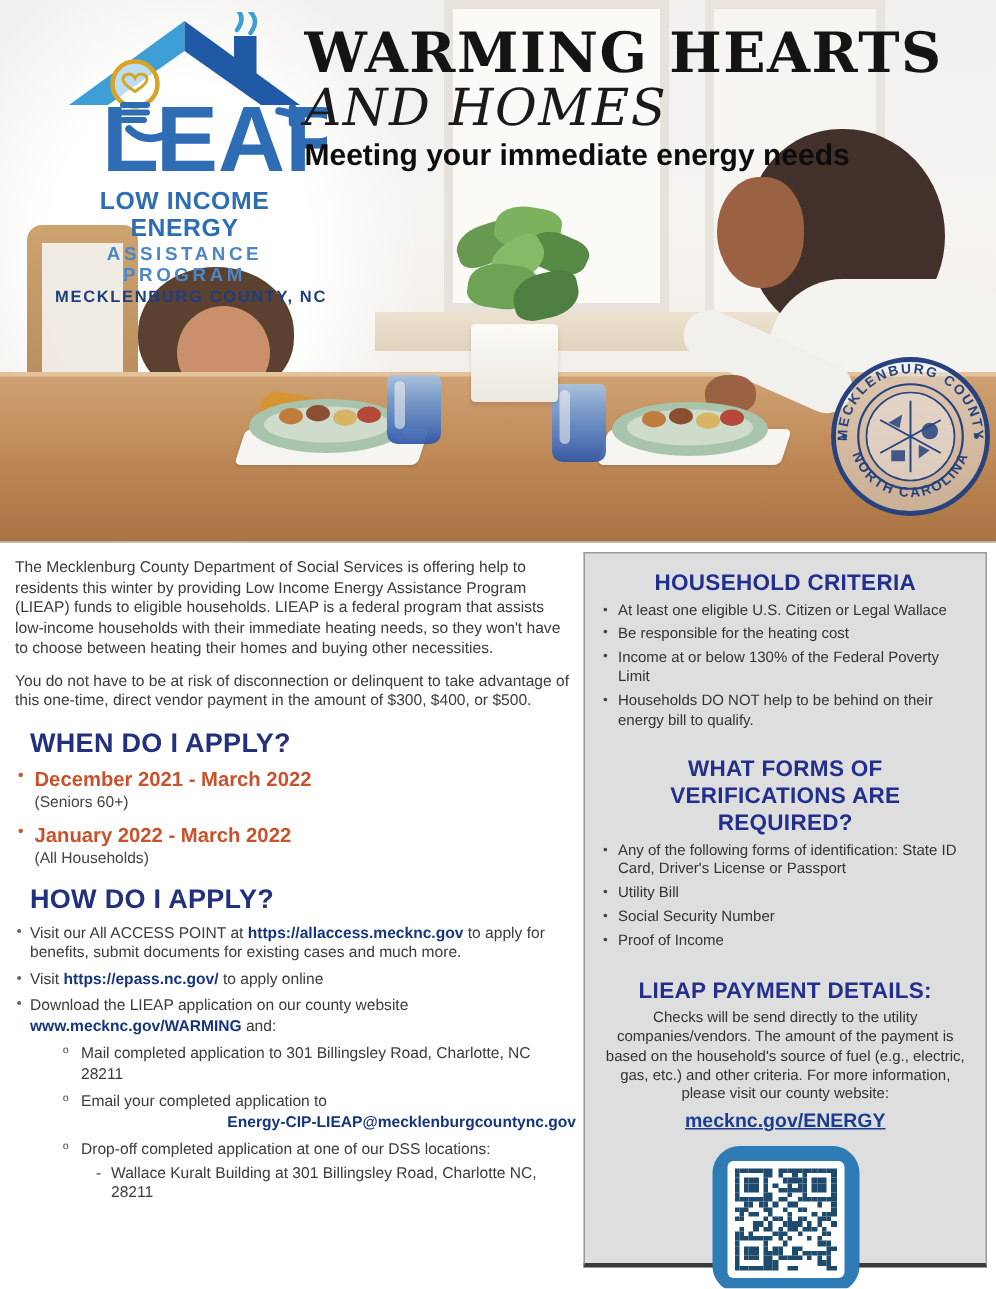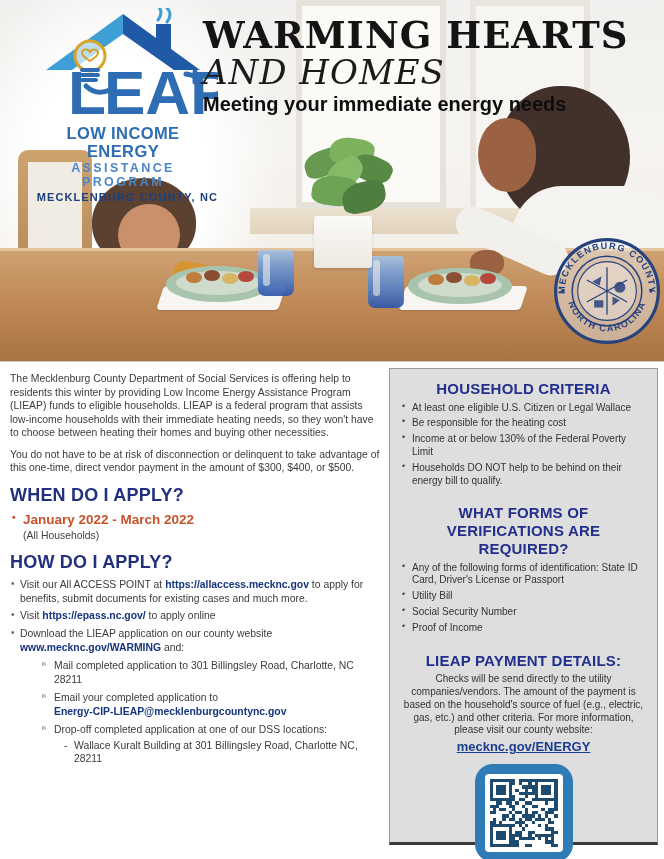--- a/index.html
+++ b/index.html
@@ -79,38 +79,38 @@
   .t1 { font-family:"DejaVu Serif", serif; font-size:37px; font-weight:bold; color:#141414; letter-spacing:1px; line-height:1.05; }
   .t2 { font-family:"DejaVu Serif", serif; font-size:34px; font-style:italic; color:#1a1a1a; letter-spacing:1px; line-height:1.0; }
   .sub { font-size:20px; font-weight:bold; color:#0d0d0d; margin-top:4px; }
 
   .seal { position:absolute; left:552px; top:236px; width:110px; height:110px; }
 
   
   .leftcol { position:absolute; left:10px; top:372px; width:374px; color:#3b3b3b; font-size:10.4px; line-height:1.3; }
   .headline { font-size:24px; font-weight:bold; color:#0c0c0c; line-height:1.07; letter-spacing:-.2px; margin-bottom:7px; }
   .leftcol p { margin-bottom:8px; color:#3b3b3b; }
-  .sect-h { font-size:18px; font-weight:bold; color:#22307d; letter-spacing:.2px; margin:9px 0 4px; }
+  .sect-h { font-size:18px; font-weight:bold; color:#22307d; letter-spacing:.2px; margin:9px 10px 4px; }
 
   ul { list-style:none; }
   .when-list li.date-item { position:relative; padding-left:13px; margin:2px 0 6px; }
   .when-list li.date-item::before { content:"•"; position:absolute; left:2px; top:0; color:#c8522b; font-weight:bold; }
   .date { font-size:13.5px; font-weight:bold; color:#c8522b; }
   .note { font-size:10.4px; color:#444; }
 
   .how-list > li { position:relative; padding-left:10px; margin:4px 0; }
   .how-list > li::before { content:"•"; position:absolute; left:1px; top:-1px; color:#666; font-size:10px; }
   .lnk { color:#16357e; font-weight:bold; text-decoration:none; }
   .sub-list { margin:5px 0 4px 22px; }
   .sub-list > li { position:relative; padding-left:12px; margin:5px 0; }
   .sub-list > li::before { content:"º"; position:absolute; left:0; top:0; color:#555; font-size:10px; }
   .dash-list { margin:2px 0 0 10px; }
   .dash-list > li { position:relative; padding-left:10px; margin:2px 0; }
   .dash-list > li::before { content:"-"; position:absolute; left:0; top:0; color:#3b3b3b; }
-  .email-link { display:block; }
+  .email-link { display:block;text-align:right; }
 
   
   .sidebar { position:absolute; left:389px; top:368px; width:269px; height:477px;
              background:#dedede; border:1px solid #9a9a9a; border-bottom:3px solid #3a3a3a;
              padding:7px 11px; font-size:10px; color:#333; line-height:1.28; }
   .side-h { font-size:15px; font-weight:bold; color:#222f8c; text-align:center; letter-spacing:.2px; margin:4px 0 4px; line-height:1.18; }
   .side-list li { position:relative; padding-left:11px; margin:3px 0; }
   .side-list li::before { content:"•"; position:absolute; left:1px; top:-1px; color:#444; font-size:9px; }
   .pay-body { text-align:center; margin:2px 2px 2px; color:#333; }
   .pay-link { display:block; text-align:center; font-size:13px; font-weight:bold; color:#1b3d8f; margin-top:2px; }
@@ -219,20 +219,24 @@
       </text>
     </svg>
   </div>
 
   <div class="leftcol">
     <p>The Mecklenburg County Department of Social Services is offering help to residents this winter by providing Low Income Energy Assistance Program (LIEAP) funds to eligible households.  LIEAP is a federal program that assists low-income households with their immediate heating needs, so they won't have to choose between heating their homes and buying other necessities.</p>
     <p>You do not have to be at risk of disconnection or delinquent to take advantage of this one-time, direct vendor payment in the amount of $300, $400, or $500.</p>
 
     <div class="sect-h">WHEN DO I APPLY?</div>
     <ul class="when-list">
+      <li class="date-item">
+        <span class="date">December 2021 - March 2022</span><br>
+        <span class="note">(Seniors 60+)</span>
+      </li>
       <li class="date-item">
         <span class="date">January 2022 - March 2022</span><br>
         <span class="note">(All Households)</span>
       </li>
     </ul>
 
     <div class="sect-h">HOW DO I APPLY?</div>
     <ul class="how-list">
       <li>
         <span>Visit our All ACCESS POINT at </span><a class="lnk" href="#">https://allaccess.mecknc.gov</a><span> to apply for benefits, submit documents for existing cases and much more.</span>

